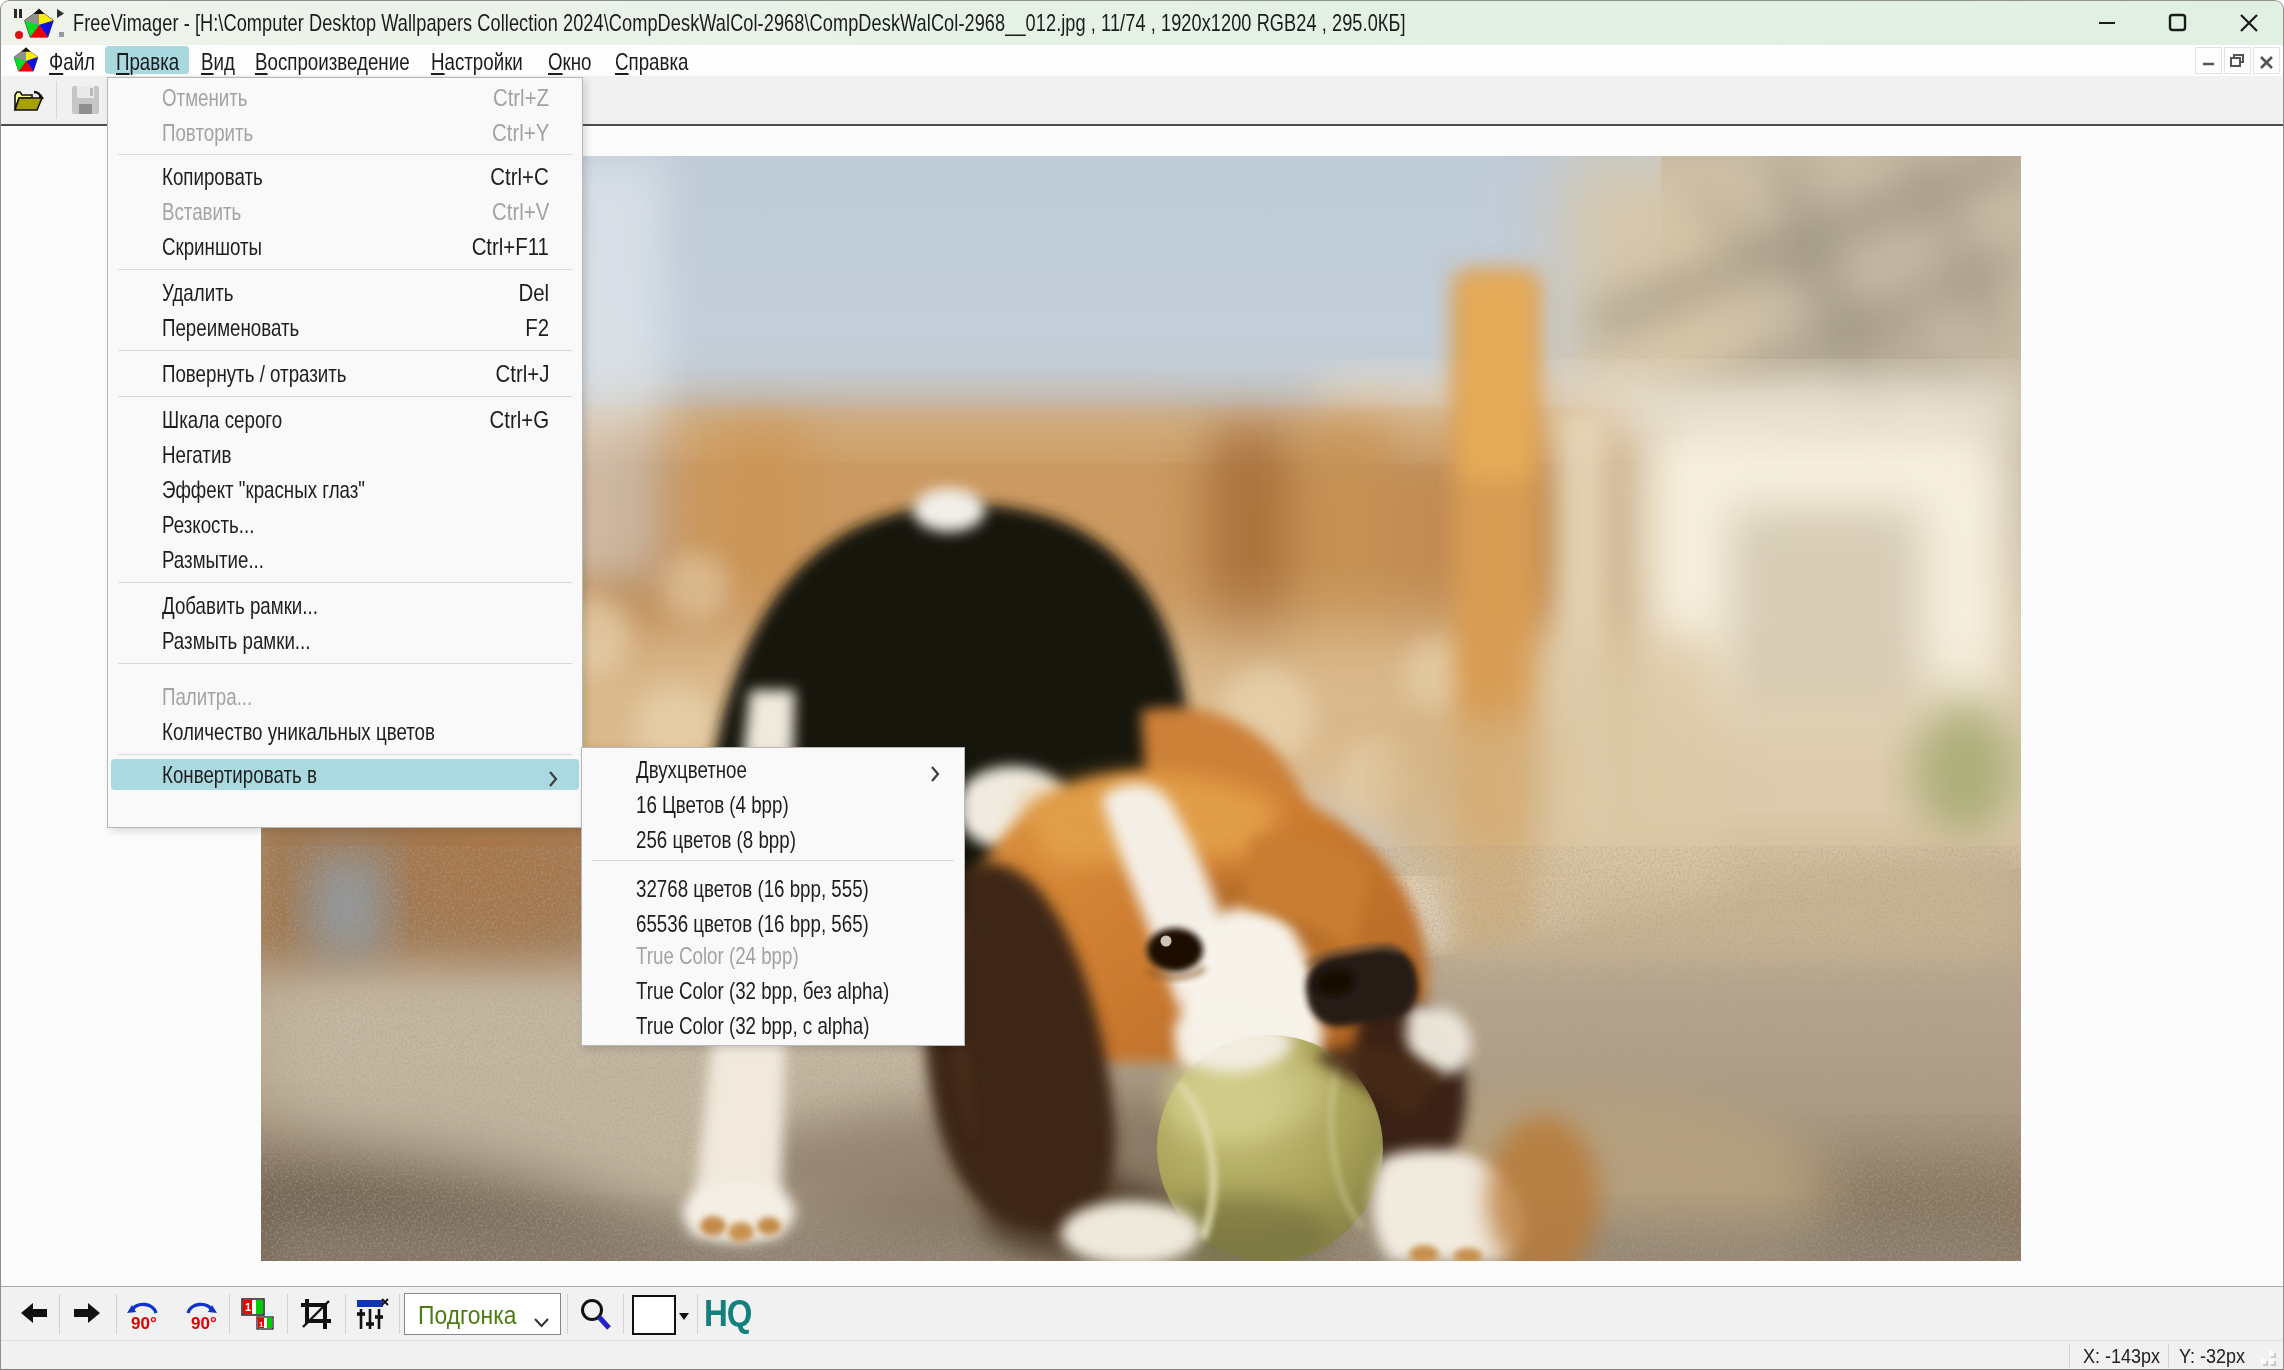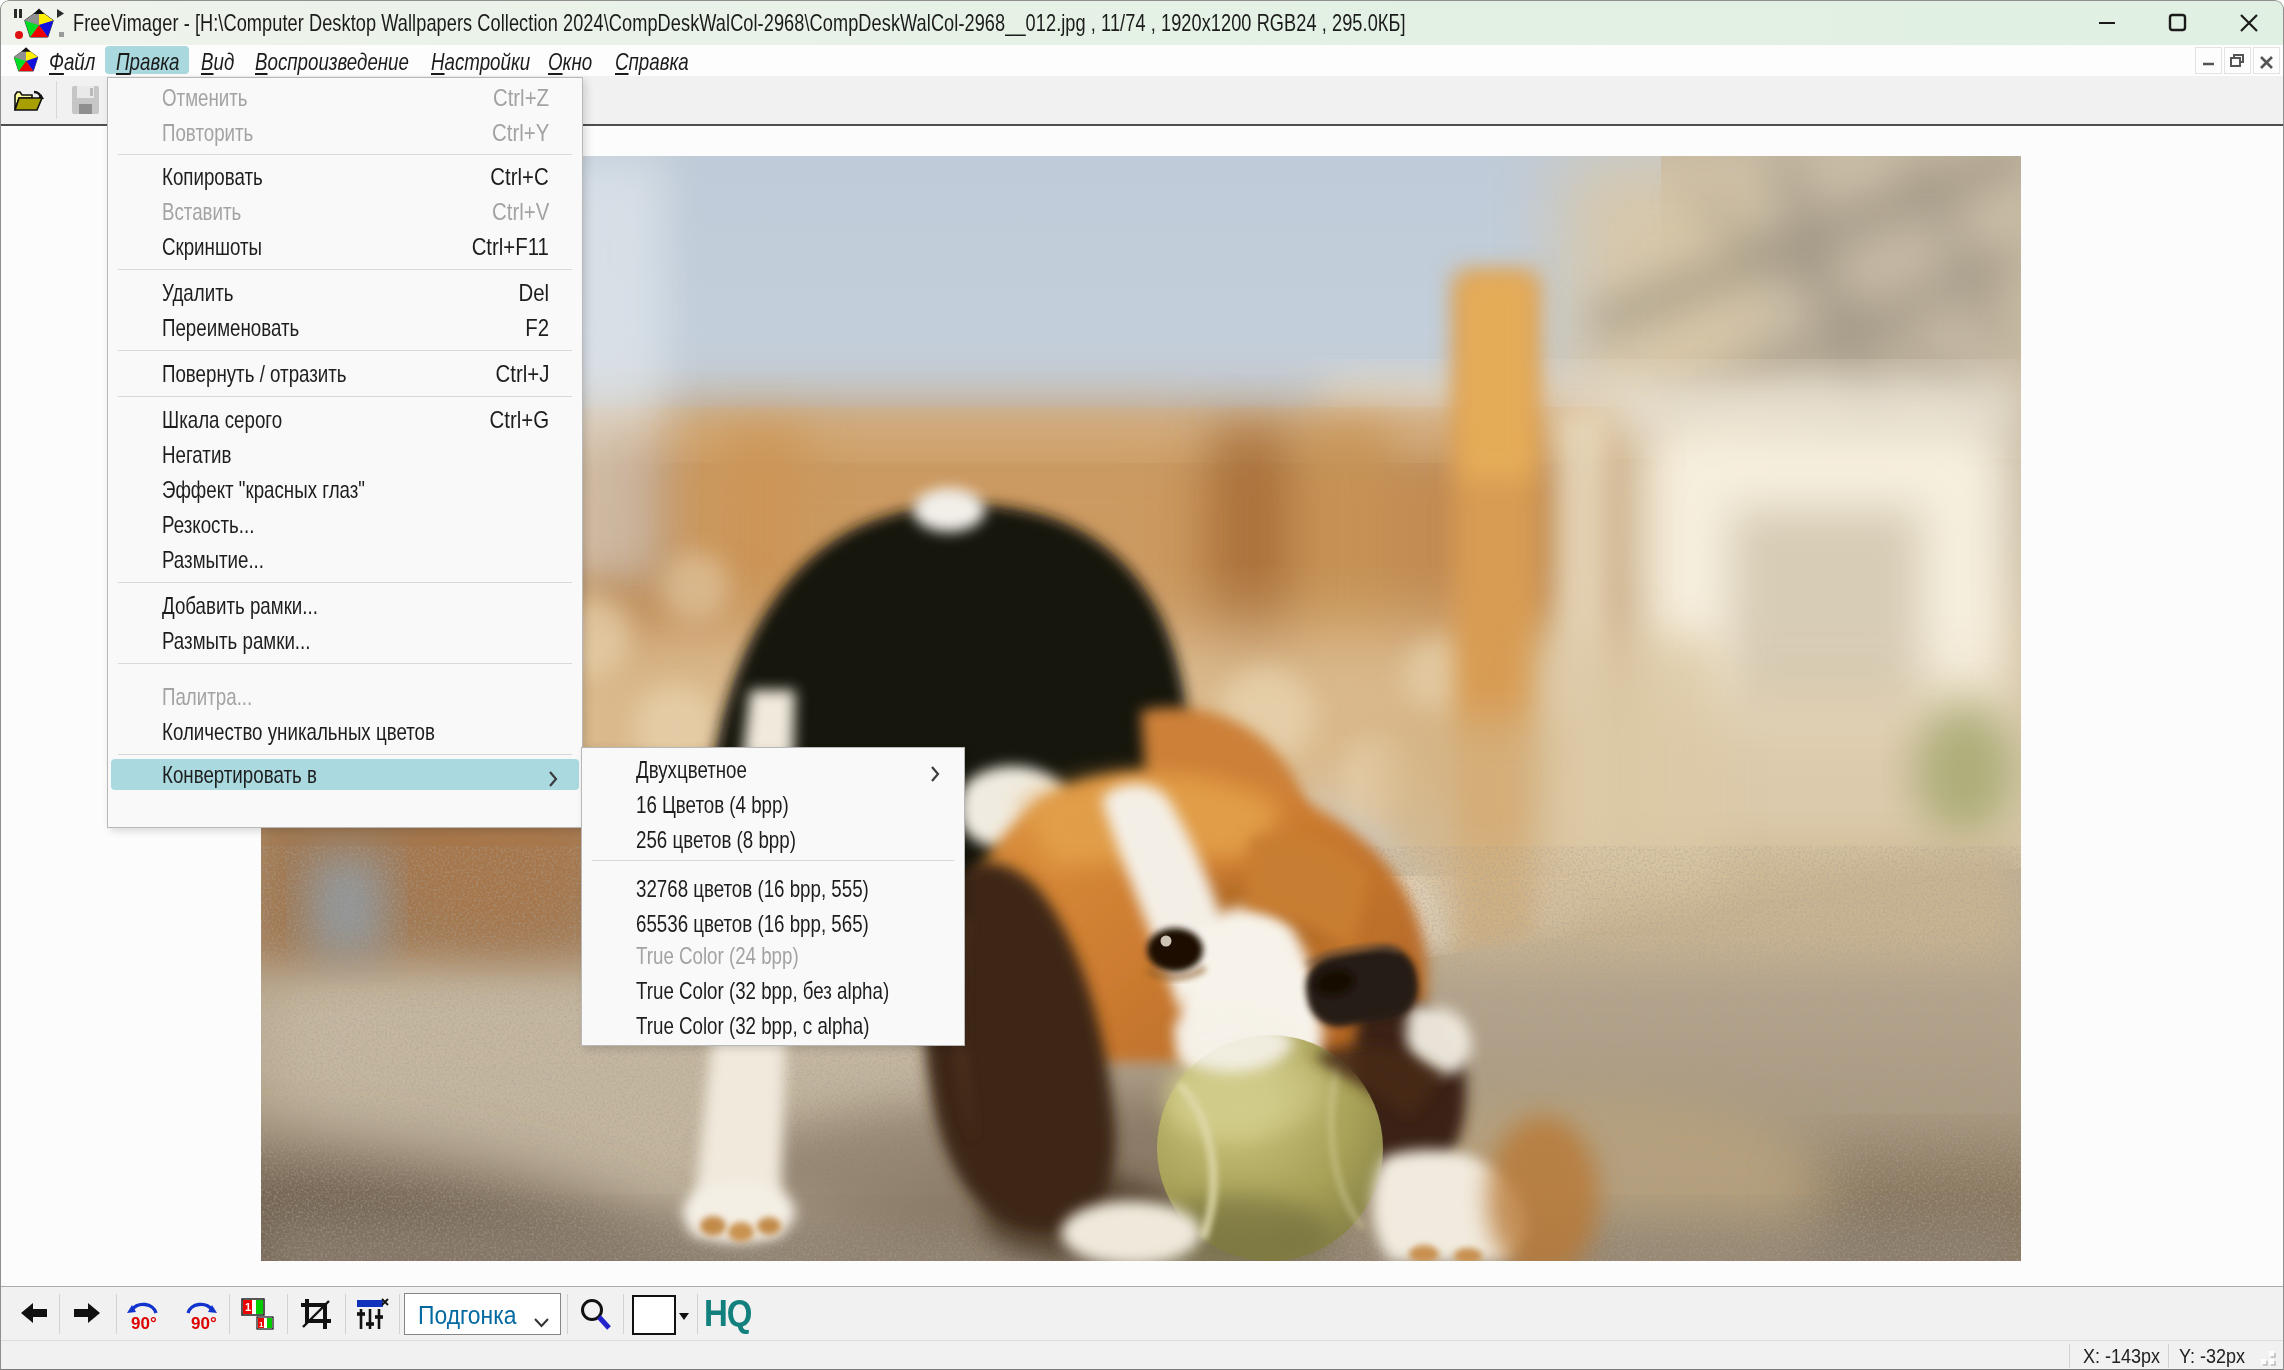--- a/index.html
+++ b/index.html
@@ -14,21 +14,21 @@
   position:absolute; left:0; top:0; width:2284px; height:45px;
   background:linear-gradient(90deg,#eff3ec 0%,#e9f2e8 30%,#e3f1e4 60%,#e0f0e2 100%);
 }
 #title-text {
   position:absolute; left:73px; top:9px; font-size:24px; color:#1b1b1b; white-space:nowrap; letter-spacing:0.1px;
   transform:scaleX(0.757); transform-origin:left center;
 }
 
 .wbtn { position:absolute; top:0; }
 
-#menubar { position:absolute; left:0; top:45px; width:2284px; height:31px; background:#fdfdfd;font-style:italic; }
+#menubar { position:absolute; left:0; top:45px; width:2284px; height:31px; background:#fdfdfd; }
 .mitem { position:absolute; top:3px; font-size:24px; color:#1b1b1b; white-space:nowrap; transform:scaleX(0.78); transform-origin:left center; }
 .mitem u { text-decoration-thickness:1.5px; text-underline-offset:3px; }
 #m-hl { position:absolute; left:105px; top:1px; width:84px; height:28px; background:#a9d8de; border-radius:4px; }
 .mdibtn { position:absolute; top:2px; width:27px; height:27px; background:#fdfdfd; border:1px solid #e3e3e3; }
 
 #toolbar { position:absolute; left:0; top:76px; width:2284px; height:50px; background:#f1f1f1; border-bottom:2px solid #4e4e4e; }
 #tb-sep1 { position:absolute; left:56px; top:5px; width:1px; height:38px; background:#d6d6d6; }
 
 #client { position:absolute; left:0; top:128px; width:2284px; height:1158px; background:#fcfcfc; }
 #photo { position:absolute; left:261px; top:28px; width:1760px; height:1105px; }
@@ -46,21 +46,21 @@
 .mi .arr { position:absolute; right:24px; top:50%; transform:translateY(-50%); width:10px; height:18px; }
 .mi.dis  { color:#a3a3a3; }
 .msep { position:absolute; left:10px; right:10px; height:1px; background:#d9d9d9; }
 .mhl { position:absolute; left:3px; right:3px; height:31px; background:#aadae0; border-radius:4px; }
 
 #btoolbar { position:absolute; left:0; top:1286px; width:2284px; height:54px; background:#f1f1f1; border-top:1px solid #ababab; }
 .bsep { position:absolute; top:7px; width:1px; height:40px; background:#d2d2d2; }
 .bico { position:absolute; top:10px; }
 #combo {
   position:absolute; left:404px; top:6px; width:157px; height:42px; background:#fff;
-  border:1px solid #868686; font-size:25px; color:#0369a1;padding-left:48px;
+  border:1px solid #868686; font-size:25px; color:#4d7c0f;padding-left:48px;
 }
 #combo span.t { position:absolute; left:13px; top:6px; font-size:26px; transform:scaleX(0.88); transform-origin:left center; }
 #combo span.c { position:absolute; right:10px; top:12px; }
 #hq { position:absolute; left:704px; top:8px; font-size:33px; font-weight:bold; color:#12807c; letter-spacing:-1px; transform:scaleY(1.1); }
 
 #statusbar { position:absolute; left:0; top:1340px; width:2284px; height:30px; background:#f1f1f1; border-top:1px solid #dcdcdc; }
 .stext { position:absolute; top:4px; font-size:20px; color:#222; transform:scaleX(0.9); transform-origin:left center; }
 .ssep { position:absolute; top:3px; width:1px; height:24px; background:#d2d2d2; }
 
 #border-ov { position:absolute; left:0; top:0; width:2284px; height:1370px; border:1px solid #8f8f8f; border-bottom:1px solid #7c7c7c; border-radius:9px 9px 0 0; pointer-events:none; z-index:99; }

